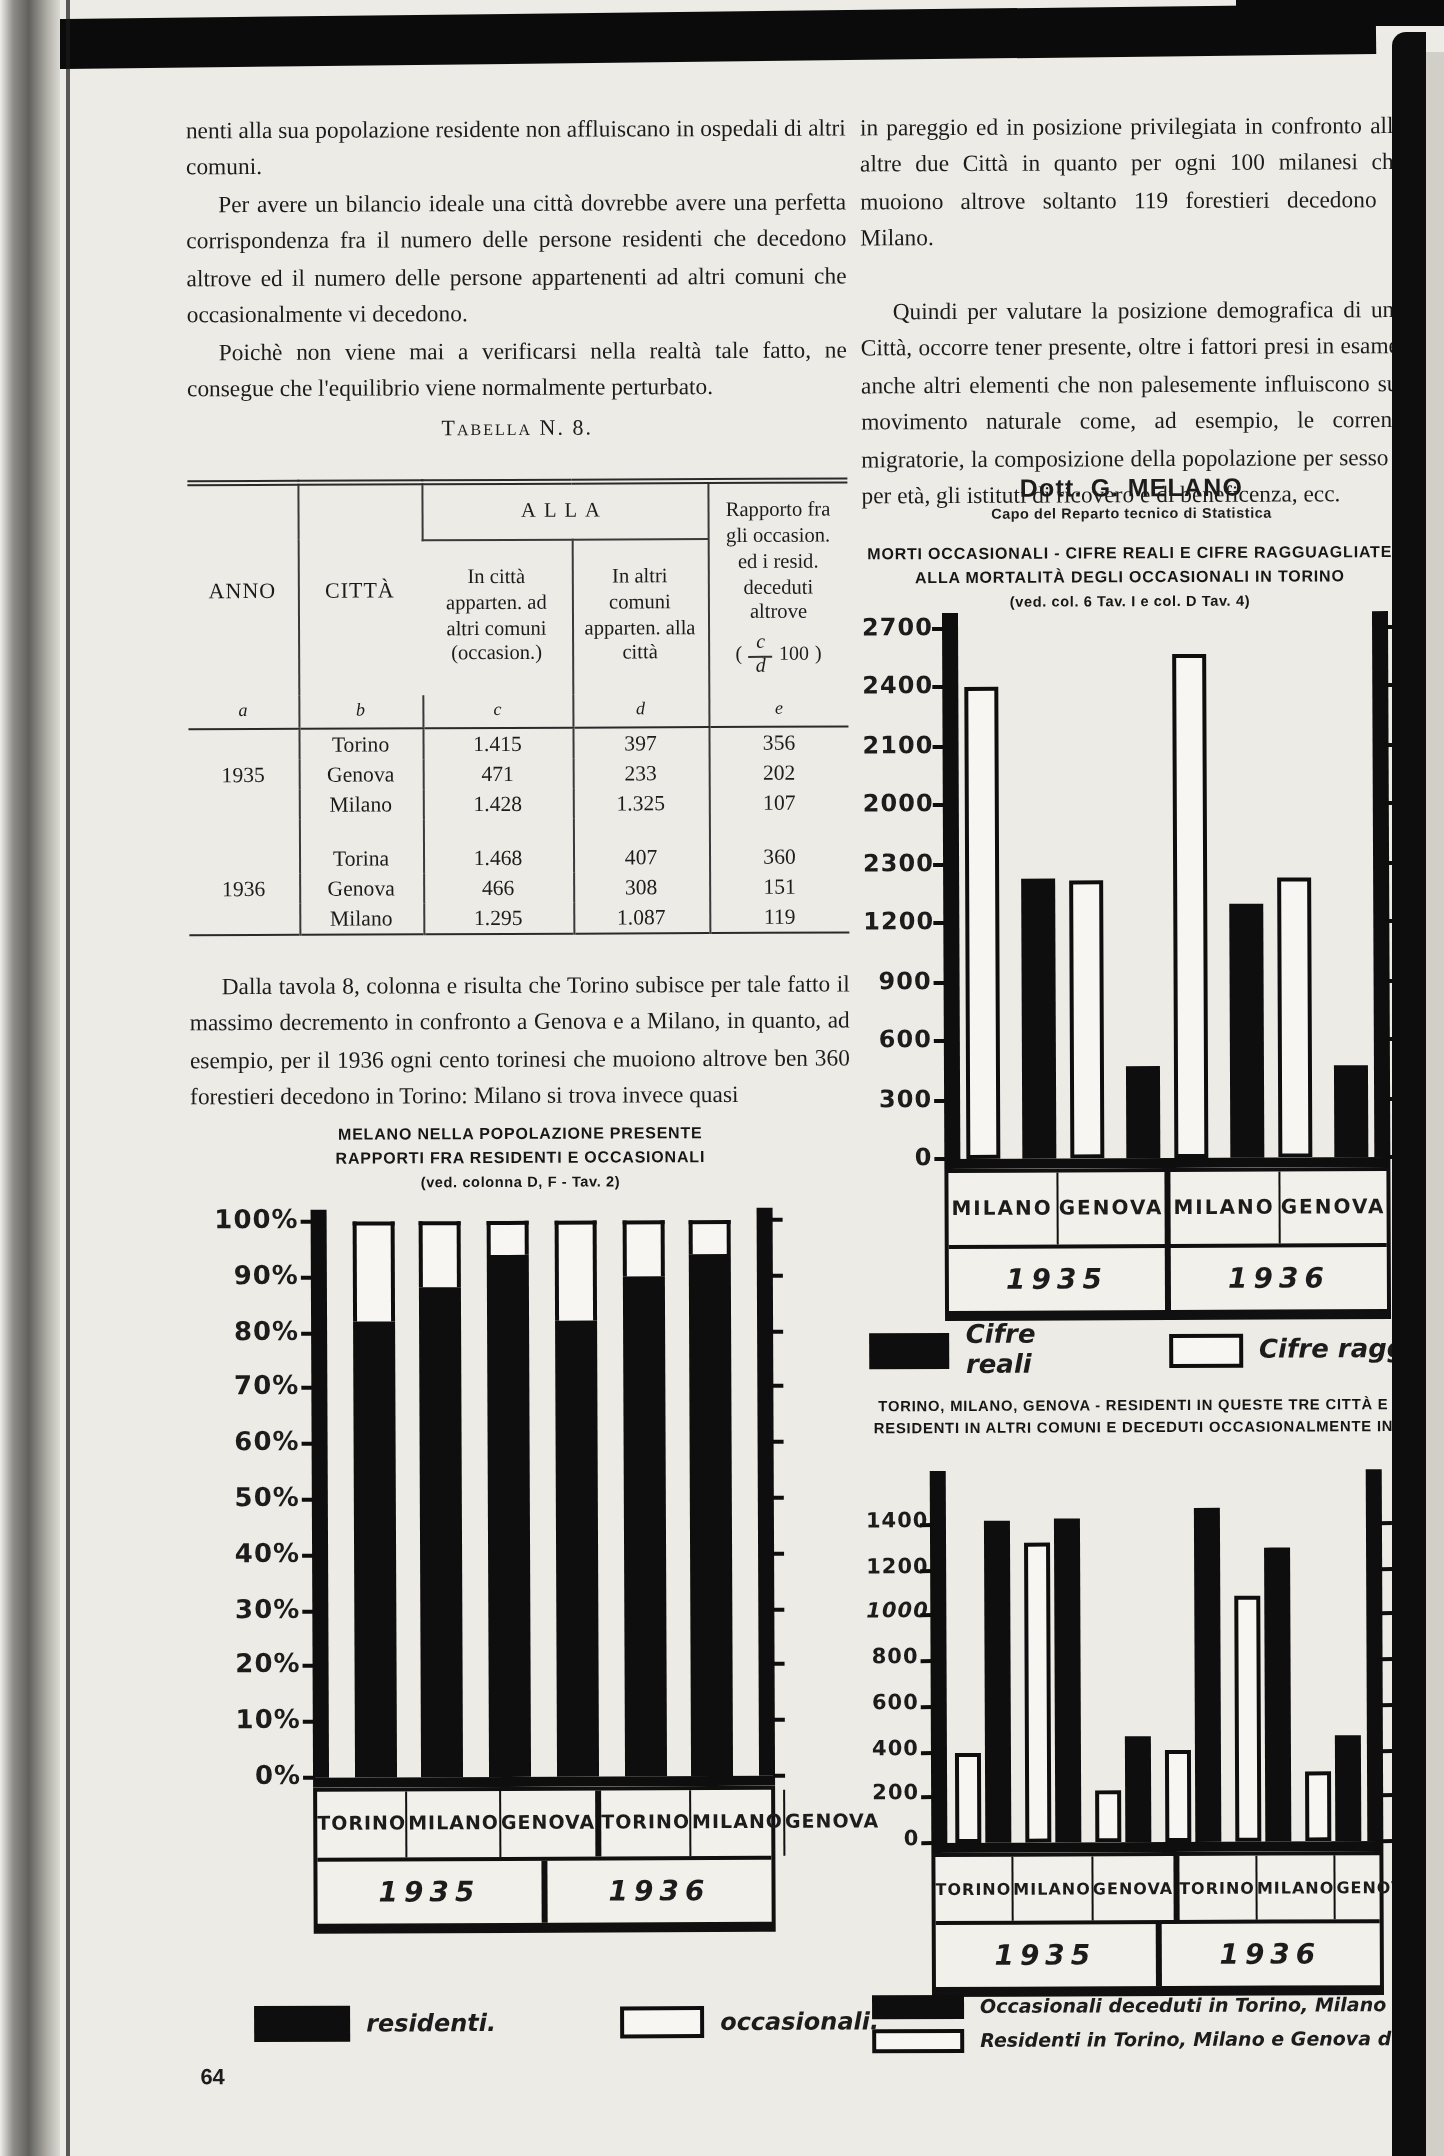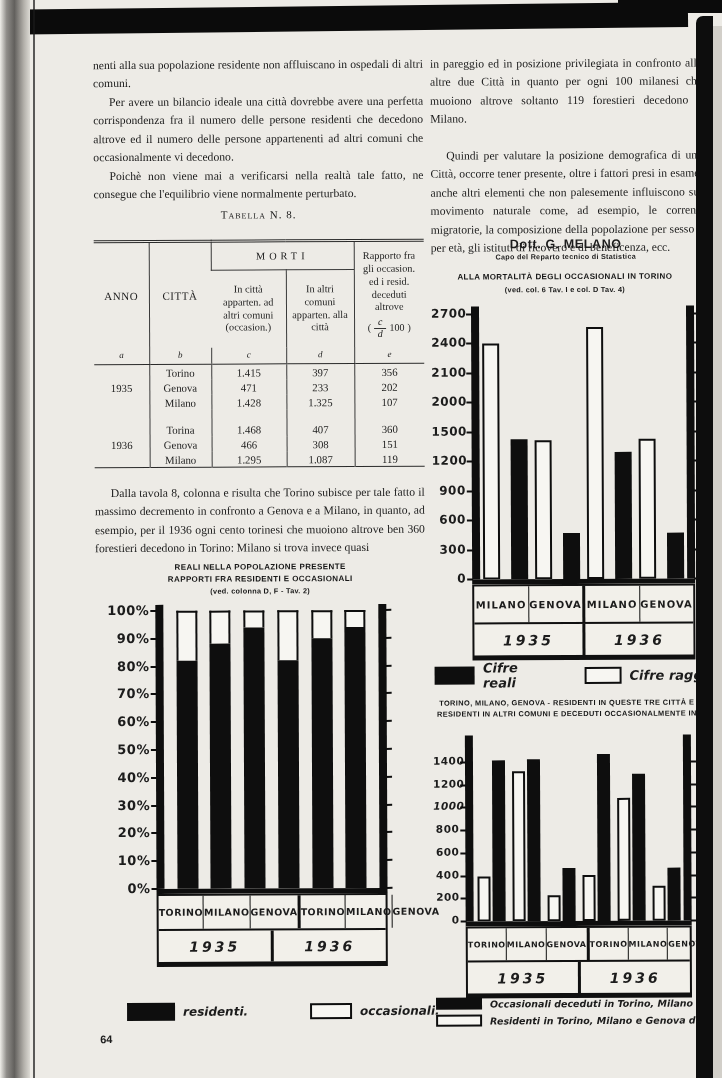--- a/index.html
+++ b/index.html
@@ -104,21 +104,21 @@
           <col style="width:55px">
           <col style="width:62px">
           <col style="width:75px">
           <col style="width:68px">
           <col style="width:70px">
         </colgroup>
       <tbody>
           <tr>
         <th class="h-main" rowspan="2">ANNO</th>
         <th class="h-main" rowspan="2">CITTÀ</th>
-        <th class="h-morti" colspan="2">MORTI</th>
+        <th class="h-morti" colspan="2">ALLA</th>
         <th class="h-sub" rowspan="2">
           <span>Rapporto fra gli occasion. ed i resid. deceduti altrove</span><br>
           <span class="frac">(
             <span class="fr-stack">
                   <span class="fr-top">c</span>
                   <span>d</span>
                 </span>
             <span>100</span>)</span>
         </th>
       </tr>
@@ -188,21 +188,21 @@
       <p>in pareggio ed in posizione privilegiata in confronto alle altre due Città in quanto per ogni 100 milanesi che muoiono altrove soltanto 119 forestieri decedono a Milano.</p>
       <p class="ind" style="margin-top:18px;">Quindi per valutare la posizione demografica di una Città, occorre tener presente, oltre i fattori presi in esame, anche altri elementi che non palesemente influiscono sul movimento naturale come, ad esempio, le correnti migratorie, la composizione della popolazione per sesso e per età, gli istituti di ricovero e di beneficenza, ecc.</p>
     </div>
 
     <div class="sigblock" style="left:432px;top:238px;width:270px;">
       <div class="sig-name">Dott. G. MELANO</div>
       <div class="sig-role">Capo del Reparto tecnico di Statistica</div>
     </div>
 
     <div class="c-titleblock" style="left:105px;top:561px;width:310px;">
-      <div class="ct-line">REALI NELLA POPOLAZIONE PRESENTE</div>
+      <div class="ct-line">MELANO NELLA POPOLAZIONE PRESENTE</div>
       <div class="ct-line">RAPPORTI FRA RESIDENTI E OCCASIONALI</div>
       <div class="ct-sub">(ved. colonna D, F - Tav. 2)</div>
     </div>
     <div id="mount-left" class="chartmount cl" style="left:95px;top:598px;width:312px;height:370px;">
         <div class="ylab hand" style="width: 54px; top: 4px;">100%</div>
         <div class="ylab hand" style="width: 54px; top: 31.8px;">90%</div>
         <div class="ylab hand" style="width: 54px; top: 59.6px;">80%</div>
         <div class="ylab hand" style="width: 54px; top: 87.4px;">70%</div>
         <div class="ylab hand" style="width: 54px; top: 115.2px;">60%</div>
         <div class="ylab hand" style="width: 54px; top: 143px;">50%</div>
@@ -280,29 +280,30 @@
         </div>
       </div>
     <div class="legend" style="left:125px;top:1002px;">
       <span class="sw-black" style="width:48px;height:18px;"></span>
       <span class="leg-label" style="font-size:12px;">residenti.</span>
       <span class="sw-white" style="width:42px;height:16px;margin-left:62px;"></span>
       <span class="leg-label" style="font-size:12px;">occasionali.</span>
     </div>
 
     <div class="c-titleblock" style="left:432px;top:272px;width:268px;">
+      <div class="ct-line">MORTI OCCASIONALI - CIFRE REALI E CIFRE RAGGUAGLIATE</div>
       <div class="ct-line">ALLA MORTALITÀ DEGLI OCCASIONALI IN TORINO</div>
       <div class="ct-sub">(ved. col. 6 Tav. I e col. D Tav. 4)</div>
     </div>
     <div id="mount-r1" class="chartmount c1" style="left:432px;top:303px;width:290px;height:355px;">
         <div class="ylab hand" style="width: 34px; top: 4px;">2700</div>
         <div class="ylab hand" style="width: 34px; top: 33.4444px;">2400</div>
         <div class="ylab hand" style="width: 34px; top: 62.8889px;">2100</div>
         <div class="ylab hand" style="width: 34px; top: 92.3333px;">2000</div>
-        <div class="ylab hand" style="width: 34px; top: 121.778px;">1500</div>
+        <div class="ylab hand" style="width: 34px; top: 121.778px;">2300</div>
         <div class="ylab hand" style="width: 34px; top: 151.222px;">1200</div>
         <div class="ylab hand" style="width: 34px; top: 180.667px;">900</div>
         <div class="ylab hand" style="width: 34px; top: 210.111px;">600</div>
         <div class="ylab hand" style="width: 34px; top: 239.556px;">300</div>
         <div class="ylab hand" style="width: 34px; top: 269px;">0</div>
         <div class="axisbar" style="left: 40px; top: 4px; width: 8px; height: 273px;">
           <div class="tick" style="top: 7px; left: -5px;"></div>
           <div class="tick" style="top: 36.4444px; left: -5px;"></div>
           <div class="tick" style="top: 65.8889px; left: -5px;"></div>
           <div class="tick" style="top: 95.3333px; left: -5px;"></div>

